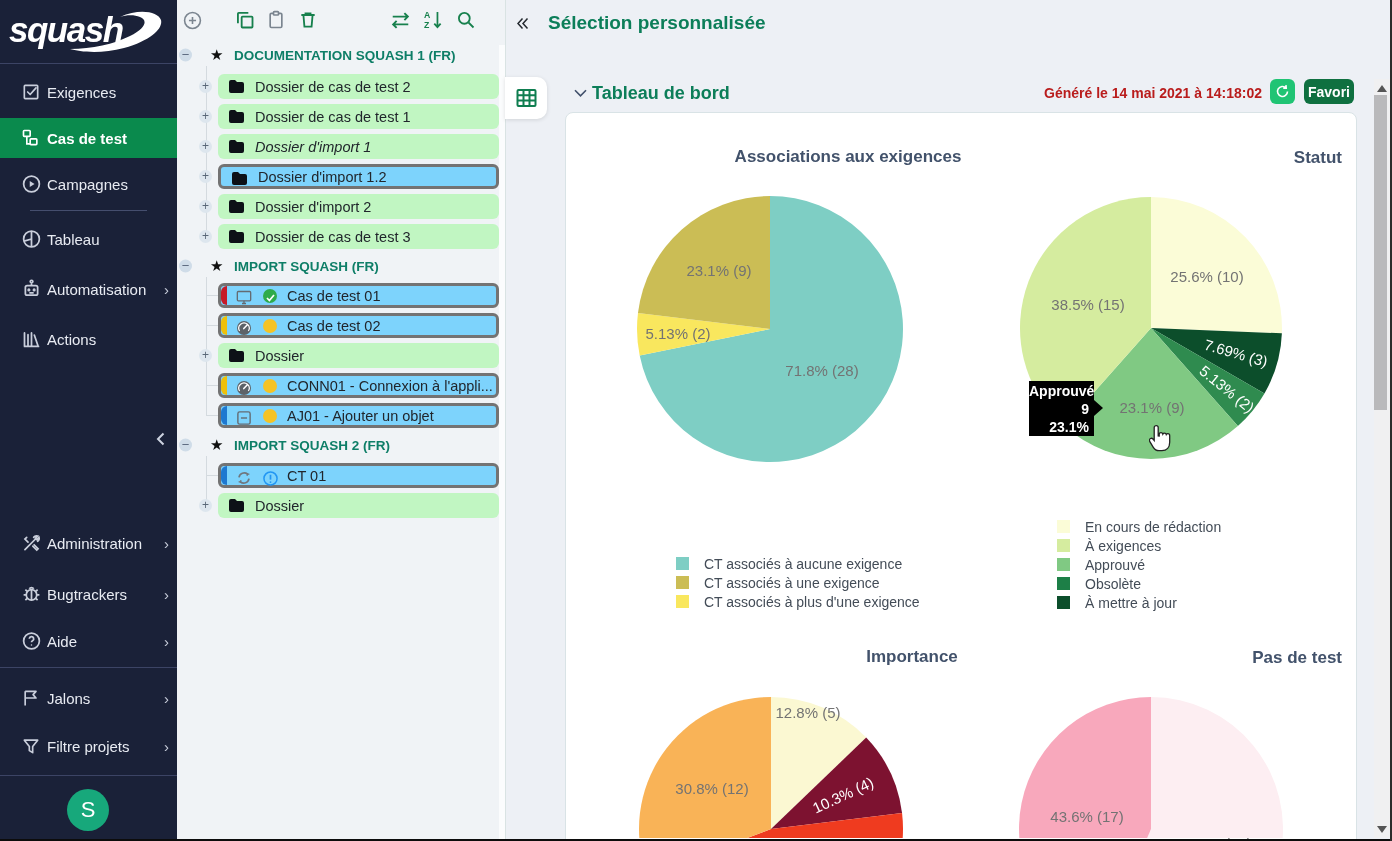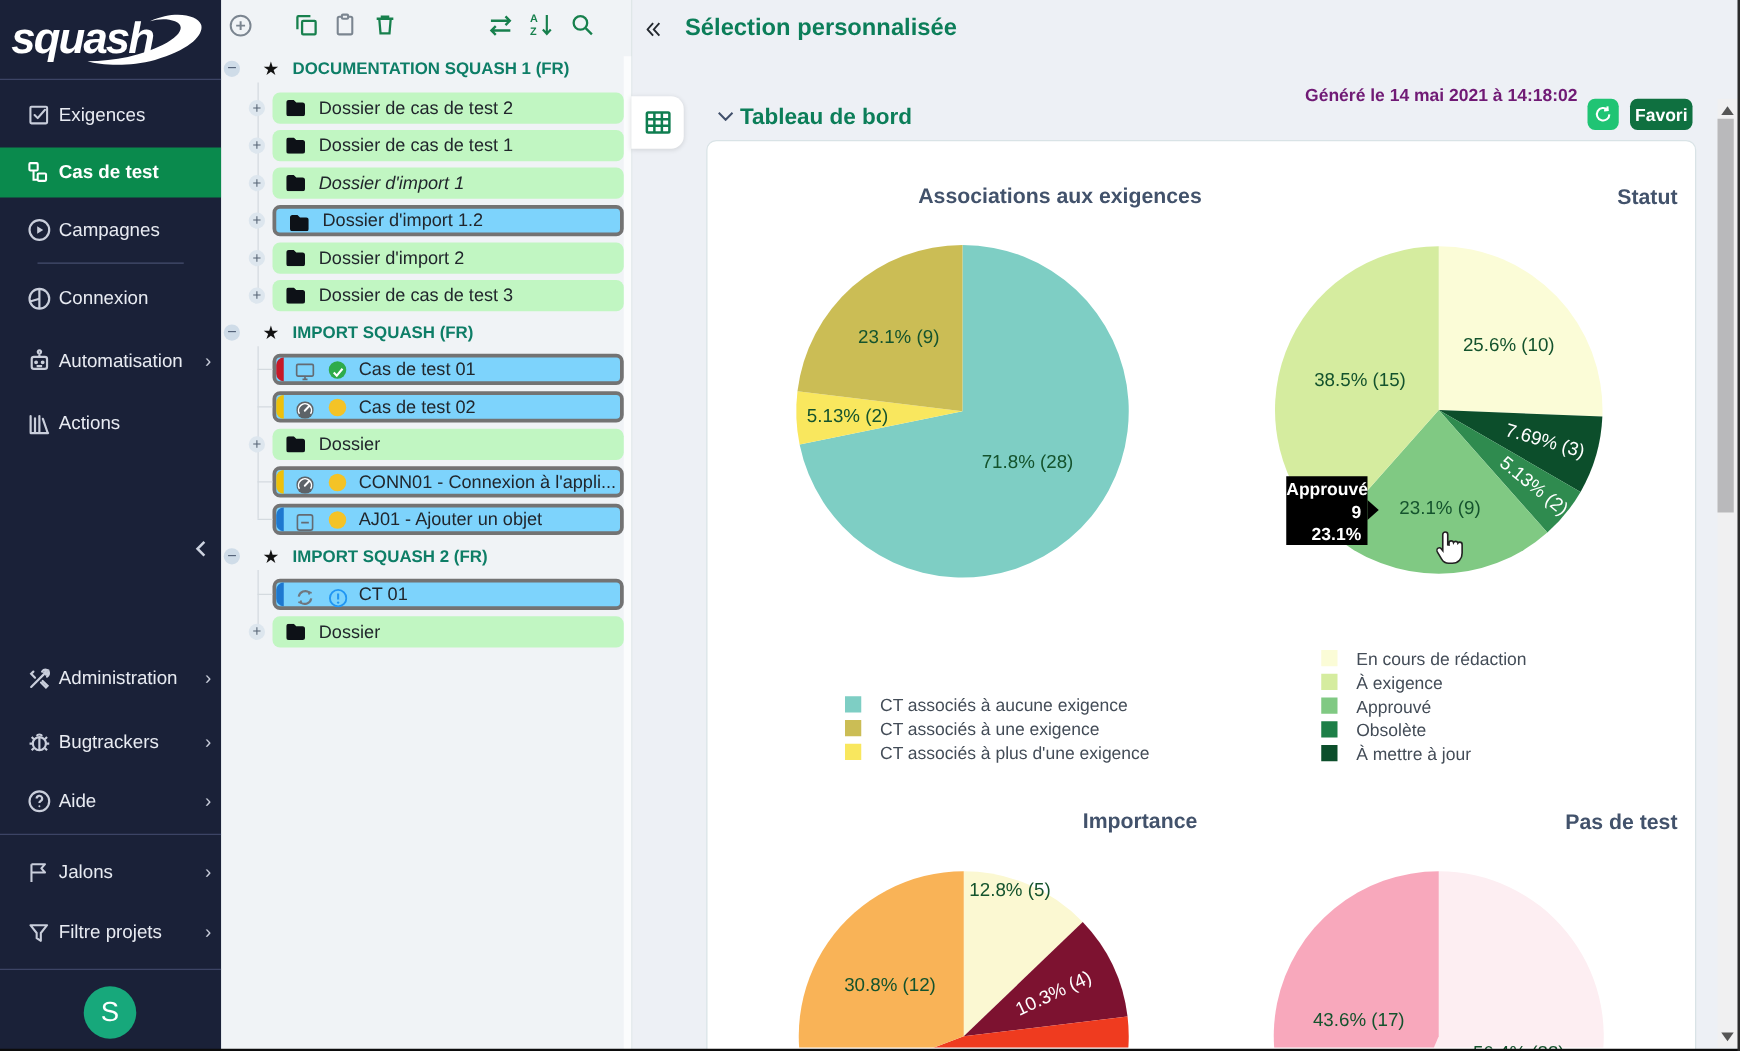--- a/index.html
+++ b/index.html
@@ -27,21 +27,21 @@
 .plus { position:absolute; width:13px; height:13px; border-radius:50%; background:#dde6ee; color:#5a6878; font-size:12px; line-height:12px; text-align:center; z-index:3; }
 .vline { position:absolute; width:1px; background:#d4dadf; z-index:1; }
 .hstub { position:absolute; height:1px; background:#d4dadf; z-index:1; }
 .lbar { position:absolute; left:0; top:0; width:6px; height:100%; border-radius:6px 0 0 6px; }
 .dot { position:absolute; width:14px; height:14px; border-radius:50%; top:50%; transform:translateY(-50%); }
 
 
 #content { position:absolute; left:506px; top:0; width:886px; height:841px; background:#edf0f5; }
 #card { position:absolute; left:59px; top:112px; width:792px; height:760px; background:#fff; border:1px solid #d9e3e6; border-radius:8px; }
 .ctitle { position:absolute; font-size:17px; font-weight:700; color:#42526b; white-space:nowrap; }
-.plabel { position:absolute; font-size:15px; color:#14532d; white-space:nowrap; transform:translate(-50%,-50%); }
+.plabel { position:absolute; font-size:15px; color:#737373; white-space:nowrap; transform:translate(-50%,-50%); }
 .plabel.w { color:#fff; }
 .legrow { position:absolute; height:19px; font-size:14px; color:#434c57; white-space:nowrap; }
 .legrow .sq { position:absolute; left:0; top:3px; width:13px; height:13px; }
 .legrow .lt { position:absolute; left:28px; top:50%; transform:translateY(-50%); }
 </style>
 </head>
 <body>
 <div id="app">
 
   <div id="sidebar">
@@ -73,21 +73,21 @@
           <path d="M10 8.5 L15.5 12 L10 15.5 Z" fill="#c9cedb" stroke="none"></path>
         </svg>
       <span class="lbl">Campagnes</span>
     </div>
     <div class="msep" style="top:210px;left:30px;width:117px;background:#454e6e;"></div>
     <div class="mitem" style="top:219px;">
       <svg width="21" height="21" viewBox="0 0 24 24" fill="none" stroke="#c9cedb" stroke-width="2">
           <circle cx="12" cy="12" r="9"></circle>
           <path d="M12 3 v18 M12 12 L3.5 14.5"></path>
         </svg>
-      <span class="lbl">Connexion</span>
+      <span class="lbl">Tableau</span>
     </div>
     <div class="mitem" style="top:269px;">
       <svg width="21" height="21" viewBox="0 0 24 24" fill="none" stroke="#c9cedb" stroke-width="2">
           <rect x="5" y="8" width="14" height="11" rx="2"></rect>
           <path d="M12 8 V5 M12 5 a1.5 1.5 0 1 1 0.1 0"></path>
           <circle cx="9" cy="13" r="0.8" fill="#c9cedb"></circle>
           <circle cx="15" cy="13" r="0.8" fill="#c9cedb"></circle>
           <path d="M9.5 16.5 h5"></path>
         </svg>
       <span class="lbl">Automatisation</span>
@@ -325,21 +325,21 @@
     <div class="abs" style="left:-1px;top:77px;width:42px;height:42px;background:#fff;border-radius:0 10px 10px 0;box-shadow:0 1px 4px rgba(0,0,0,0.12);"></div>
     <svg class="abs" style="left:8px;top:86px;" width="25" height="24" viewBox="0 0 24 24" fill="none" stroke="#0f7e50" stroke-width="2">
         <rect x="3" y="4" width="18" height="16" rx="1"></rect>
         <path d="M3 9.3 h18 M3 14.6 h18 M9 4 v16 M15 4 v16"></path>
       </svg>
 
     <svg class="abs" style="left:68px;top:89px;" width="13" height="8" viewBox="0 0 13 8" fill="none" stroke="#41506b" stroke-width="1.6">
         <path d="M1 1.2 L6.5 6.8 L12 1.2"></path>
       </svg>
     <div class="abs" style="left:86px;top:83px;font-size:18px;font-weight:700;color:#0c7e59;">Tableau de bord</div>
-    <div class="abs" style="left:454px;top:68px;width:302px;font-size:14px;font-weight:700;color:#701a75;text-align:right;">Généré le 14 mai 2021 à 14:18:02</div>
+    <div class="abs" style="left:454px;top:85px;width:302px;font-size:14px;font-weight:700;color:#b91c1c;text-align:right;">Généré le 14 mai 2021 à 14:18:02</div>
     <div class="abs" style="left:764px;top:79px;width:25px;height:25px;background:#20c474;border-radius:6px;"></div>
     <svg class="abs" style="left:769px;top:84px;" width="15" height="15" viewBox="0 0 24 24" fill="none" stroke="#fff" stroke-width="2.6">
         <path d="M20 12 a8 8 0 1 1 -2.3 -5.7 M17.5 1.8 l0.4 4.8 -4.7 0.3"></path>
       </svg>
     <div class="abs" style="left:798px;top:79px;width:50px;height:25px;background:#0f7040;border-radius:6px;color:#fff;font-size:14px;font-weight:700;display:flex;align-items:center;justify-content:center;">Favori</div>
 
     <div id="card"></div>
 
     <svg class="abs" style="left:0;top:0;" width="886" height="838" viewBox="506 0 886 838">
 
@@ -392,21 +392,21 @@
     <div class="legrow" style="left:170px;top:592px;">
         <span class="sq" style="background:#f9e75e;"></span>
         <span class="lt">CT associés à plus d'une exigence</span>
       </div>
     <div class="legrow" style="left:551px;top:517px;">
         <span class="sq" style="background:#fbfcd7;"></span>
         <span class="lt">En cours de rédaction</span>
       </div>
     <div class="legrow" style="left:551px;top:536px;">
         <span class="sq" style="background:#d5ec9f;"></span>
-        <span class="lt">À exigence</span>
+        <span class="lt">À exigences</span>
       </div>
     <div class="legrow" style="left:551px;top:555px;">
         <span class="sq" style="background:#80c983;"></span>
         <span class="lt">Approuvé</span>
       </div>
     <div class="legrow" style="left:551px;top:574px;">
         <span class="sq" style="background:#1d7f47;"></span>
         <span class="lt">Obsolète</span>
       </div>
     <div class="legrow" style="left:551px;top:593px;">

